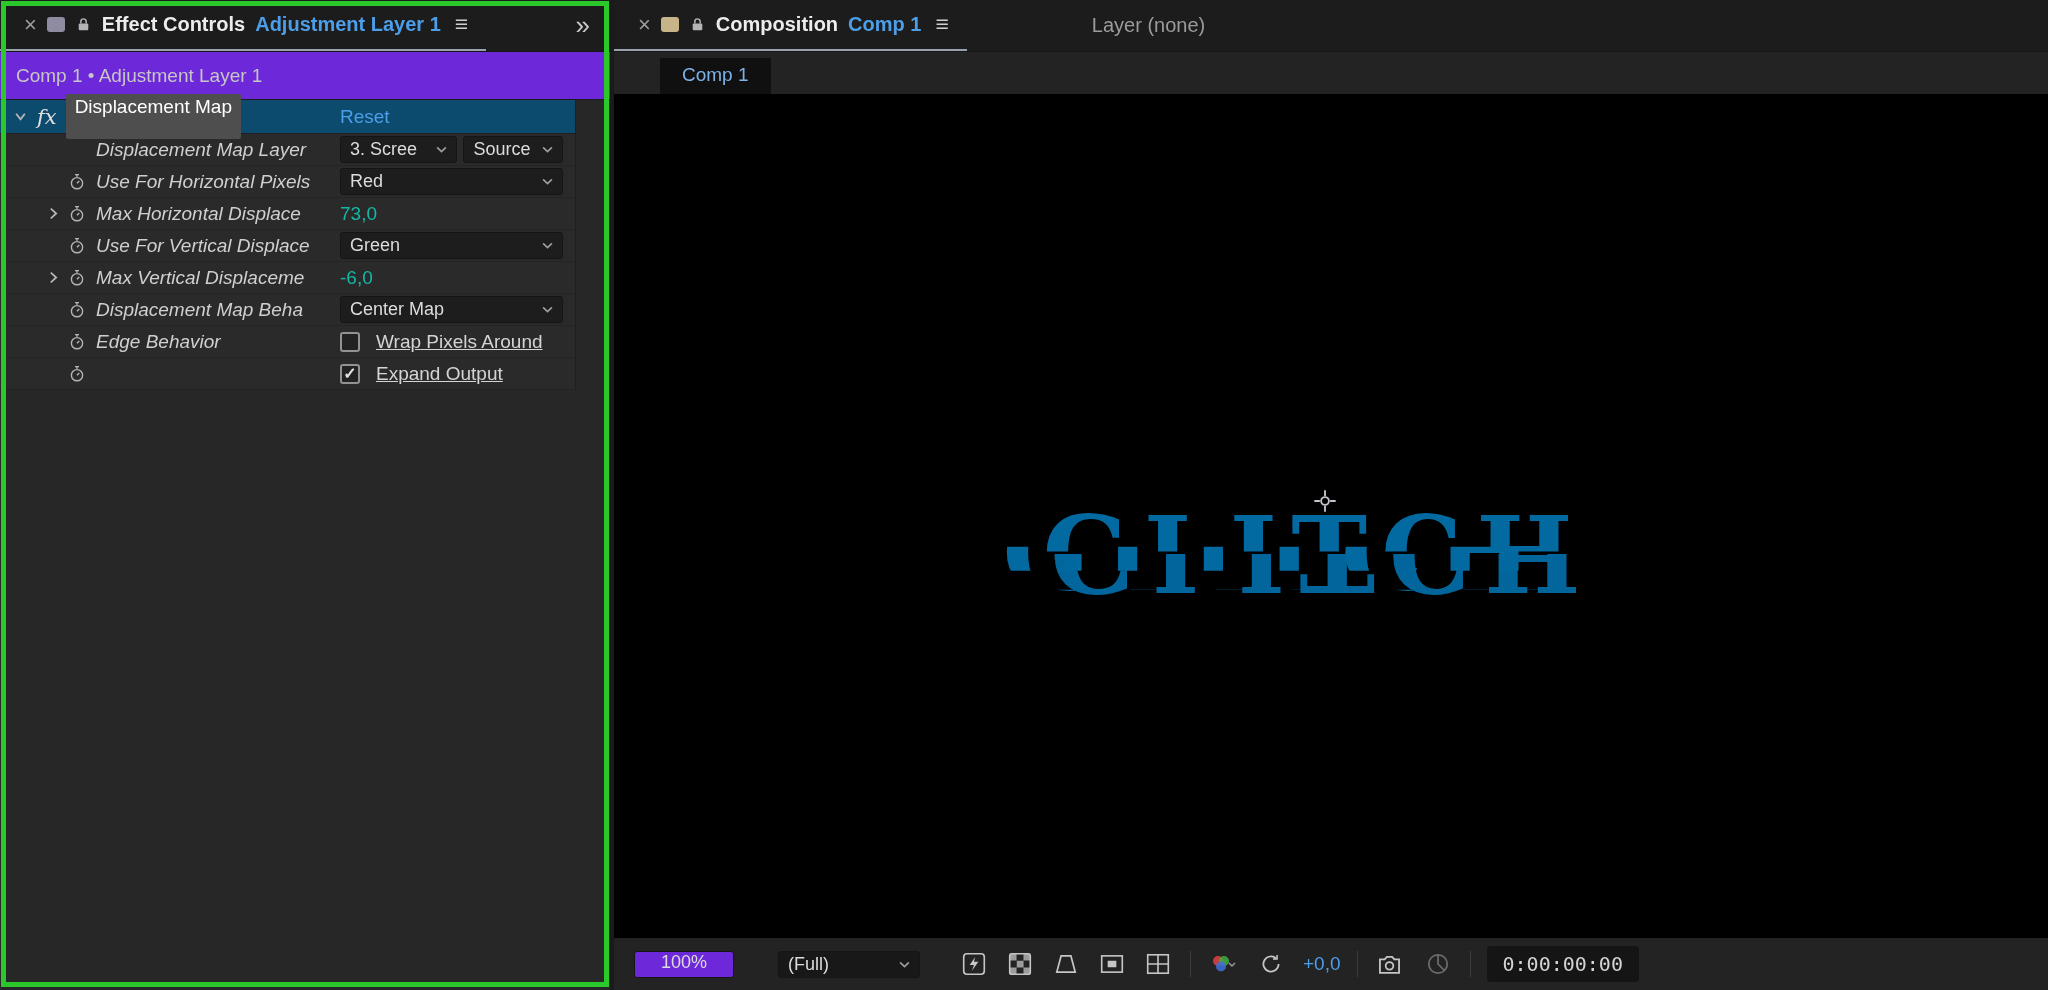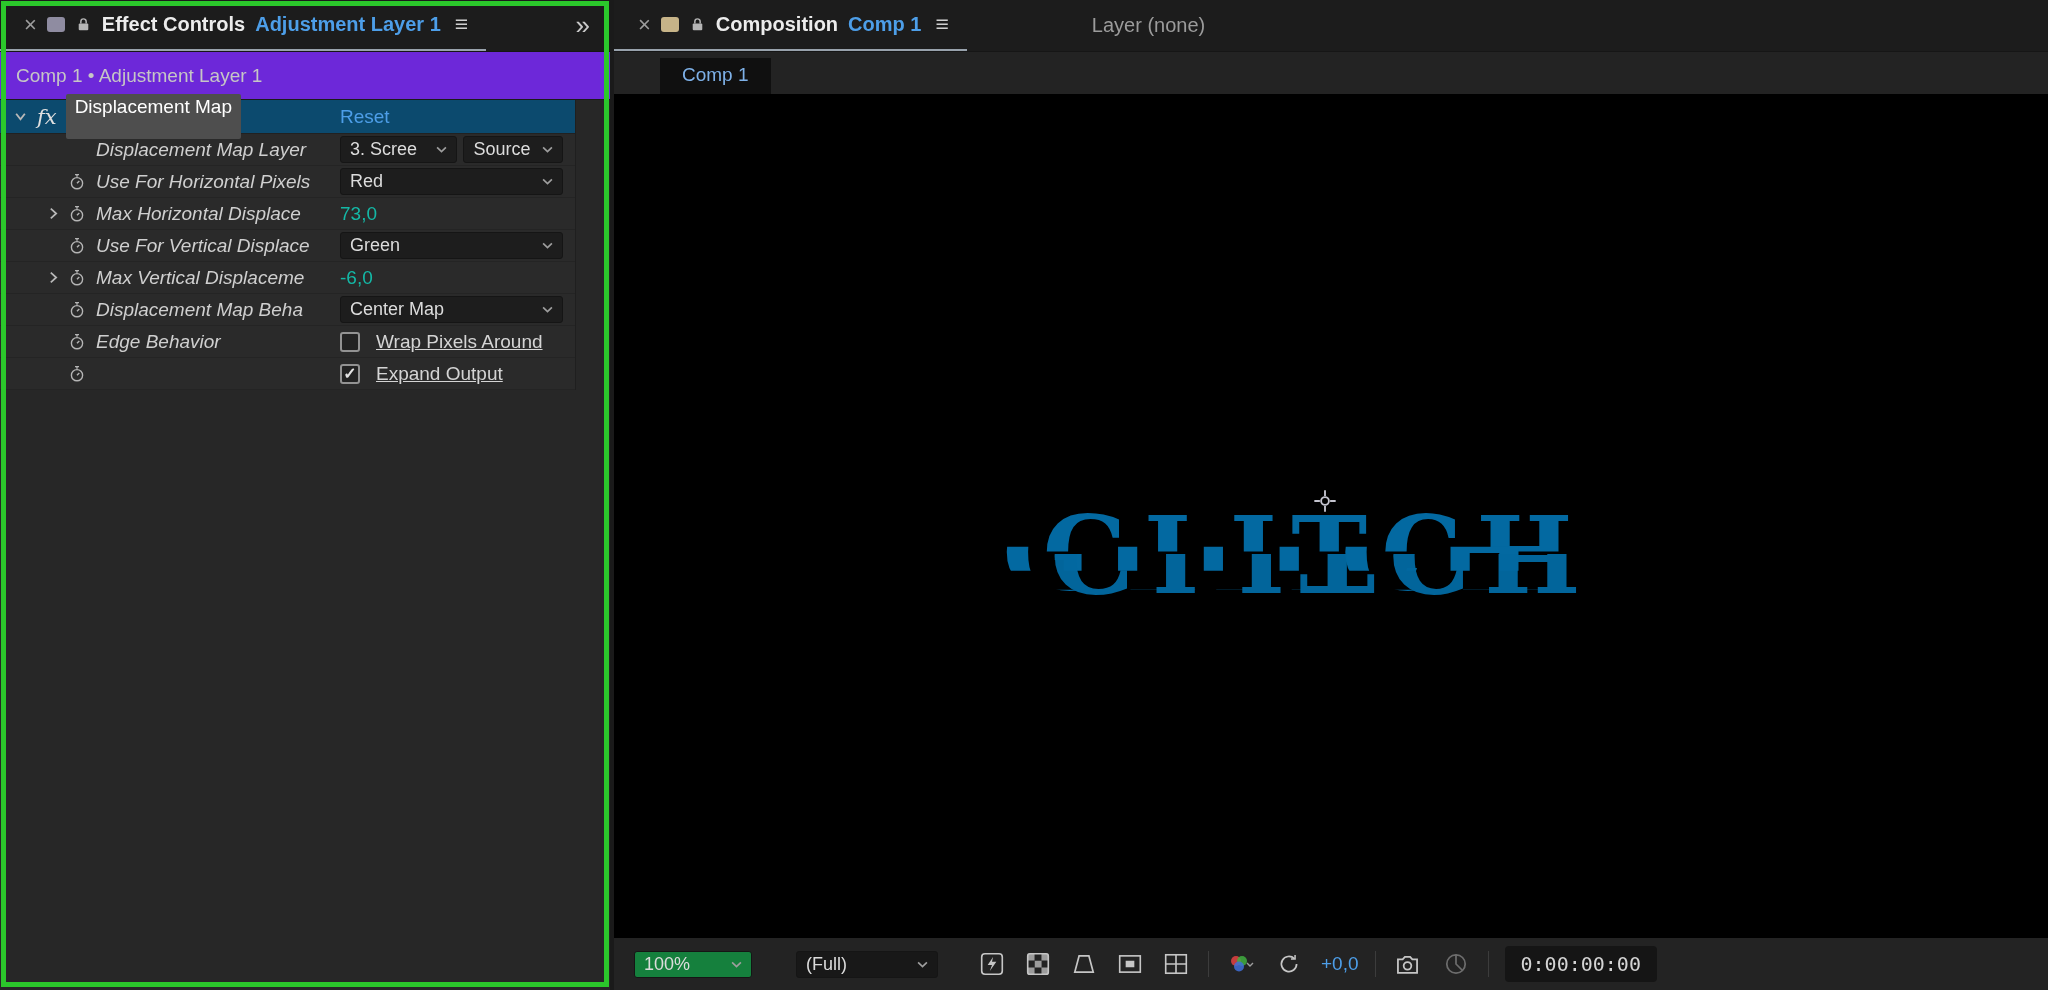--- a/index.html
+++ b/index.html
@@ -66,21 +66,21 @@
   .g-slice { position:absolute; left:0; top:0; white-space:nowrap; width:100%; text-align:center; }
   .s1 { clip-path:inset(0 0 52% 0);  transform:translateX(8px); }
   .s2 { clip-path:inset(44% 0 36% 0); transform:translateX(-32px); }
   .s3 { clip-path:inset(6% 0 50% 0);  transform:scaleY(-1) translateX(16px); opacity:.97; }
   .s4 { clip-path:inset(80% 0 0 0);  transform:translateX(-10px); }
 
   .anchor-cross { position:absolute; left:49.6%; top:48.2%; transform:translate(-50%,-50%); }
 
   .comp-toolbar { position:absolute; left:0; bottom:0; width:100%; height:52px;
     display:flex; align-items:center; gap:16px; padding-left:20px; background:#232323; }
-  .dd-zoom { width:118px; background:#15803d; }
+  .dd-zoom { width:100px; background:#6d28d9;flex-direction:column; }
   .dd-res  { width:142px; margin-left:28px; background:#181818; }
   .icon-group { display:flex; align-items:center; gap:14px; margin-left:22px; }
   .tb-icon { width:32px; height:32px; display:flex; align-items:center; justify-content:center; }
   .sep { width:1px; height:26px; background:#3c3c3c; flex:none; }
   .exposure { color:#4d9ee8; font-size:19px; white-space:nowrap; }
   .timecode { background:#151515; border-radius:4px; padding:6px 16px;
     font-family:"DejaVu Sans Mono", monospace; font-size:20px; color:#d4d4d4; }
   .dim { opacity:.45; }
   svg { display:block; }
 </style>

